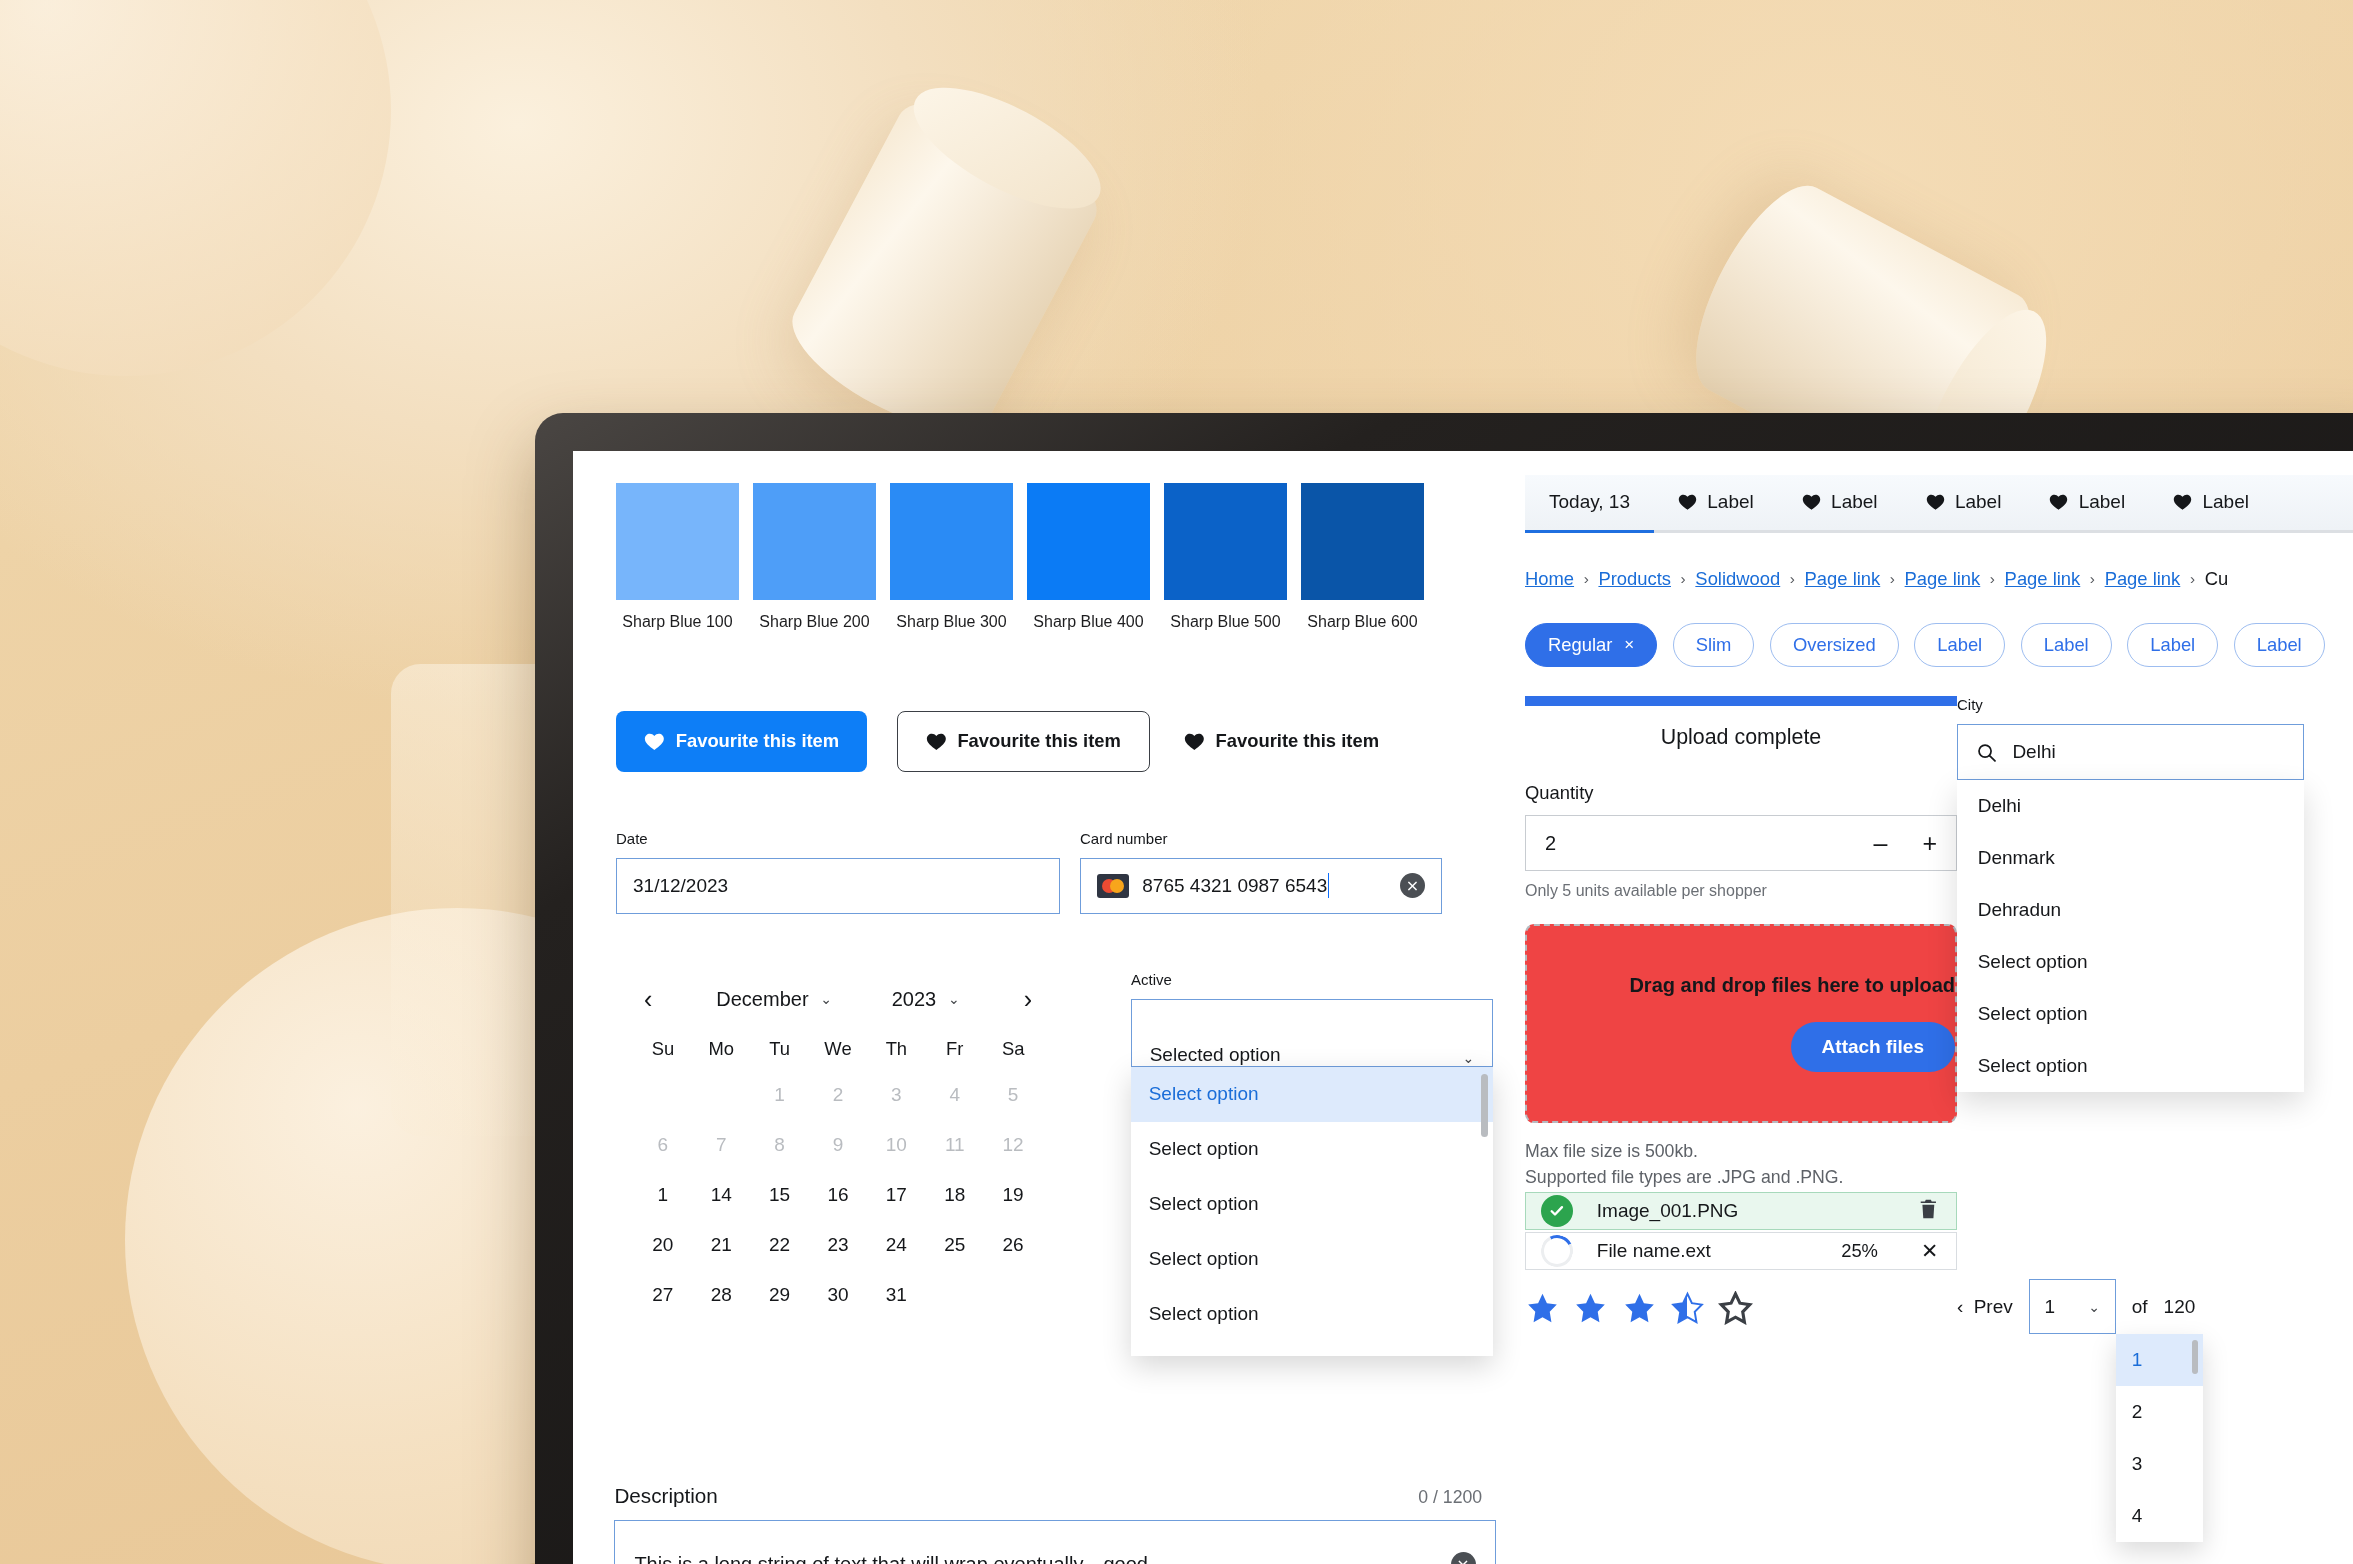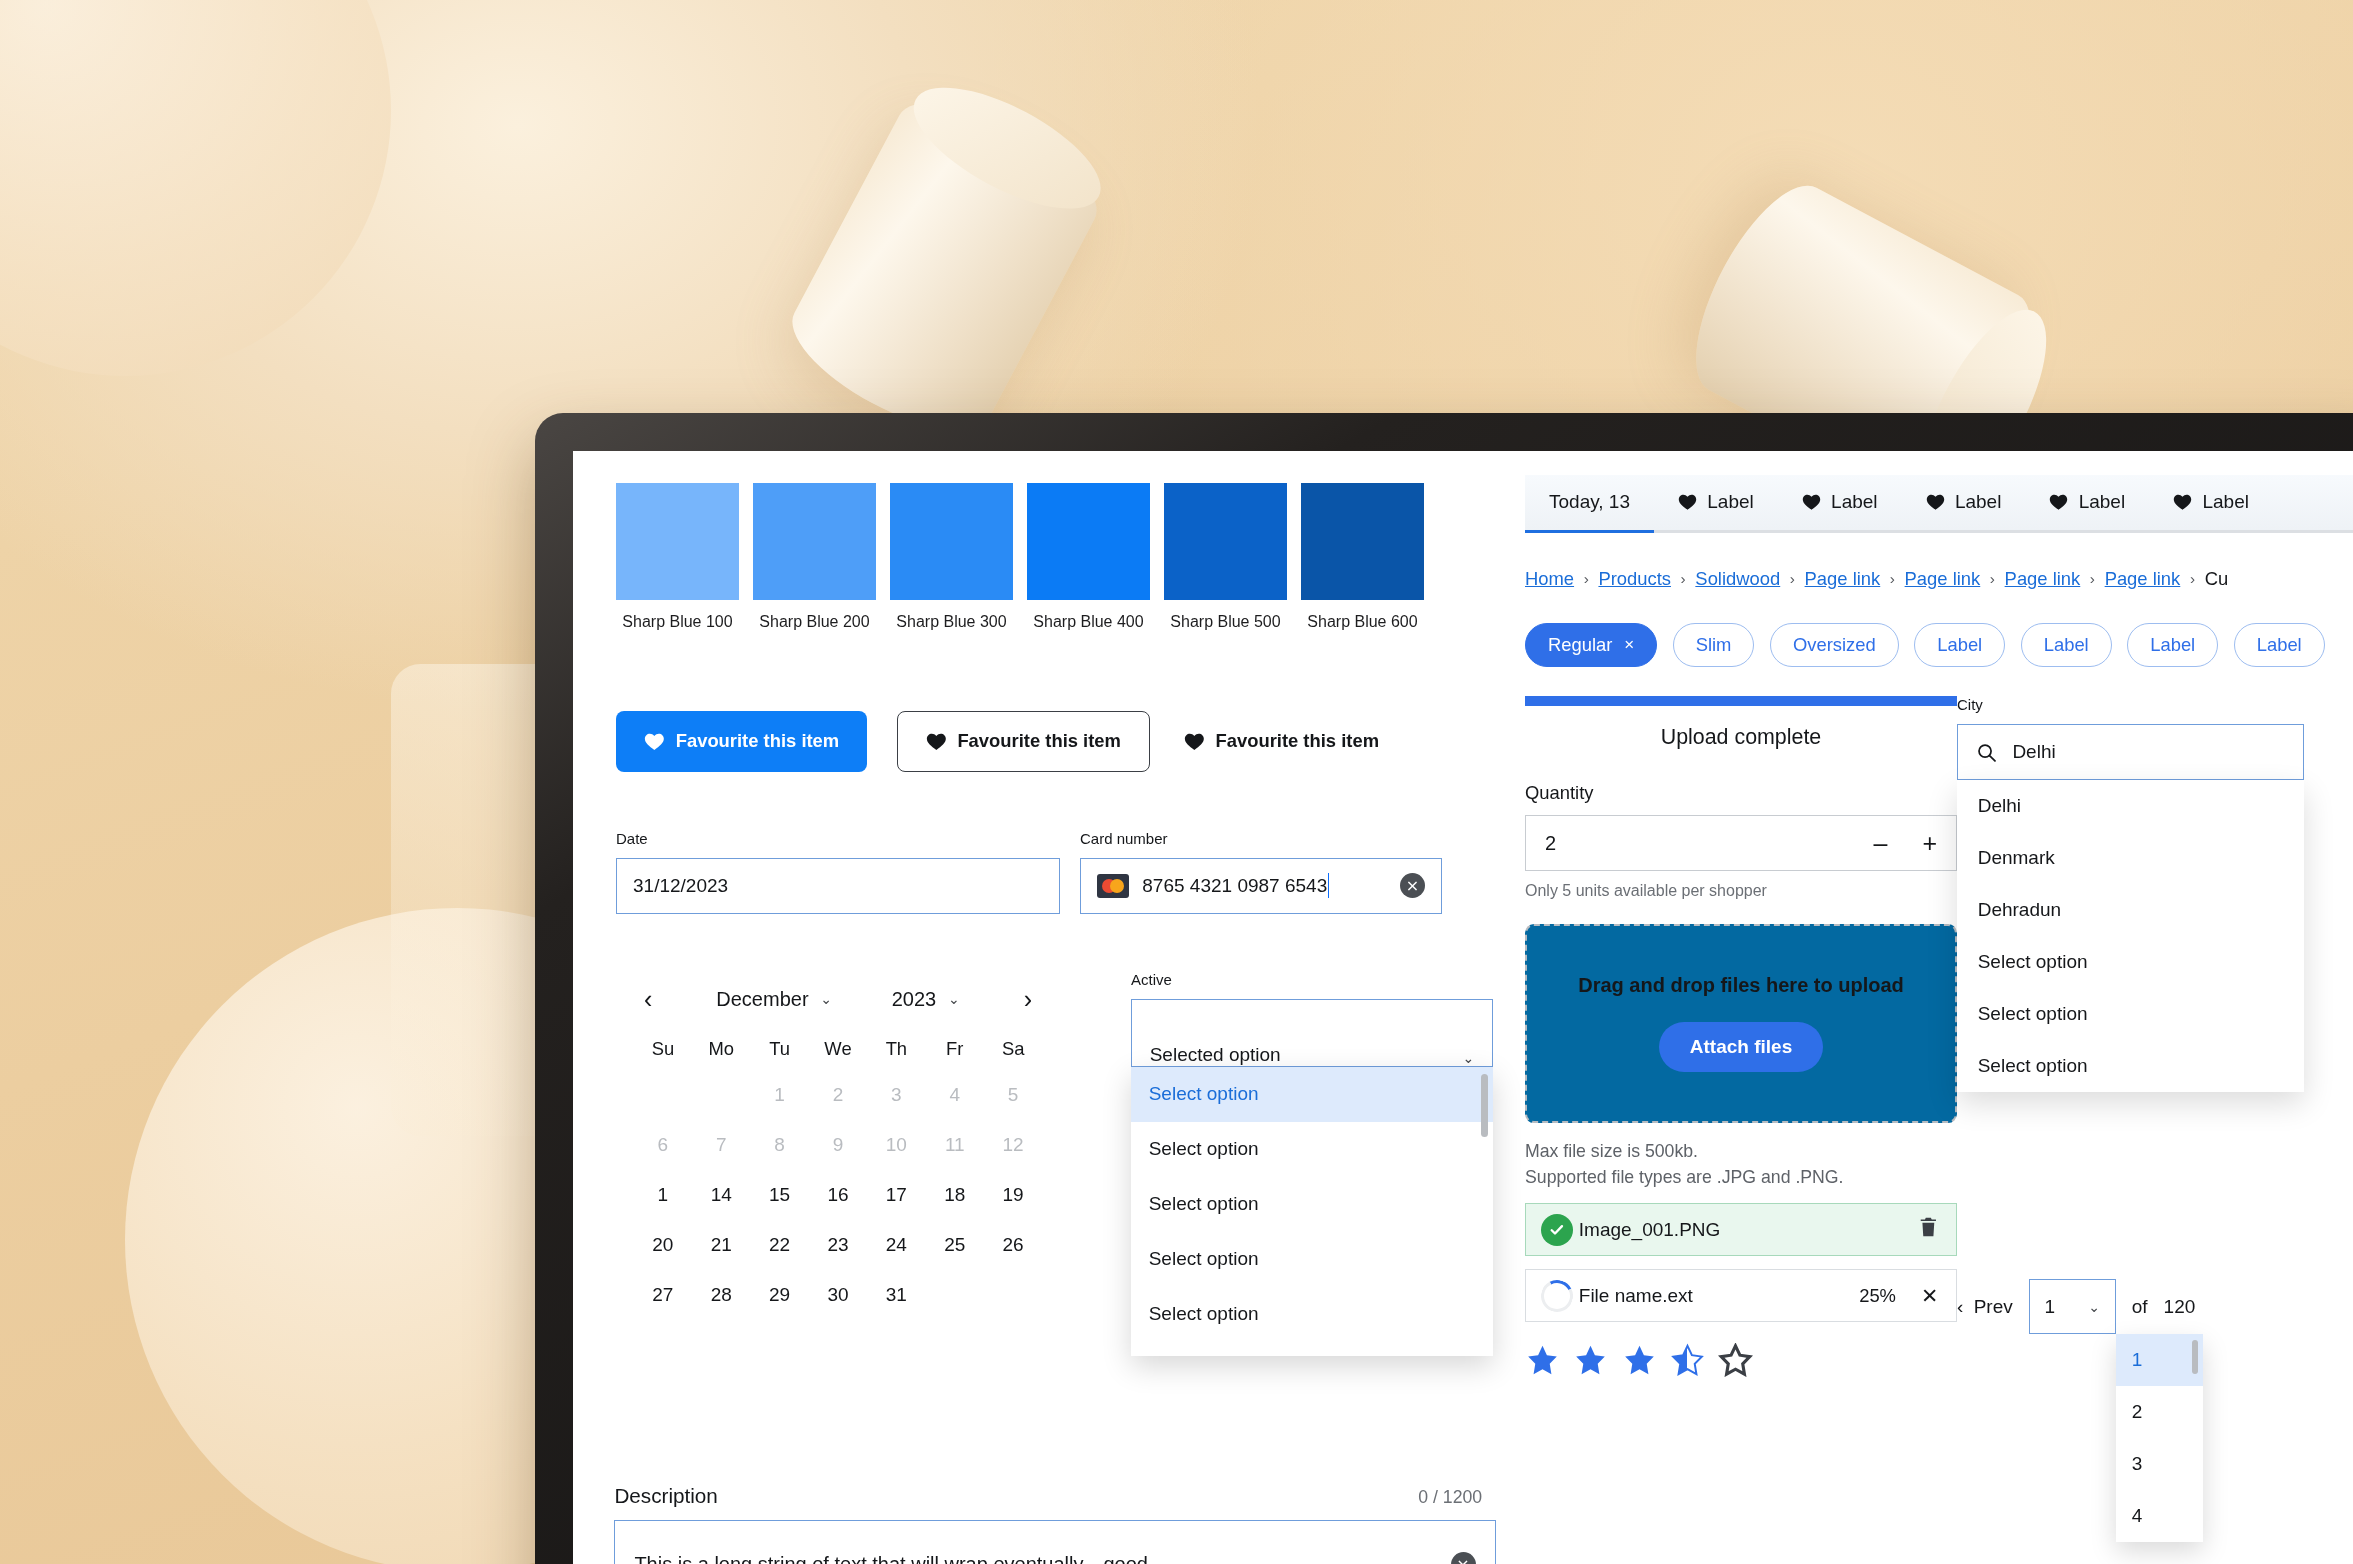--- a/index.html
+++ b/index.html
@@ -183,32 +183,32 @@
   .qty-box {
     margin-top: 11px; height: 56px; border: 1.5px solid #c8ccd1; background: #fff;
     display: flex; align-items: center; padding: 0 19px; font-size: 20px; color: #15171a;
   }
   .qty-btns { margin-left: auto; display: flex; gap: 35px; }
   .qty-btn { font-size: 25px; color: #15171a; cursor: pointer; line-height: 1; }
   .qty-help { font-size: 16px; color: #6b6f75; margin-top: 11px; }
 
   .dropzone {
     margin-top: 23.6px; height: 199px; border: 2.2px dashed #b6bbc1; border-radius: 8.9px;
-    background: #0369a1; display: flex; flex-direction: column; align-items: center; justify-content: center; gap: 25px;
+    background: #ef4444; display: flex; flex-direction: column; align-items: flex-end; justify-content: center; gap: 25px;
   }
   .dz-text { font-size: 20px; font-weight: bold; color: #15171a; }
   .dz-btn {
     background: #2f6fe8; color: #fff; border: none; border-radius: 25px;
     height: 50px; padding: 0 31px; font-size: 19px; font-weight: bold; cursor: pointer;
   }
   .dz-help { font-size: 17.7px; color: #5e6268; margin-top: 16px; line-height: 1.45; }
 
   .file-row {
-    margin-top: 13px; height: 53px; display: flex; align-items: center;
-    padding: 0 17.7px 0 14.8px; gap: 6px; font-size: 19px; color: #15171a;
+    margin-top: 2px; height: 38px; display: flex; align-items: center;
+    padding: 0 17.7px 0 14.8px; gap: 24px; font-size: 19px; color: #15171a;
   }
   .file-ok { background: #e9f7ee; border: 1.5px solid #a7d9bb; }
   .file-prog { background: #fff; border: 1.5px solid #d9dde1; }
   .ok-circle {
     width: 32px; height: 32px; border-radius: 50%; background: #2ca44e;
     display: flex; align-items: center; justify-content: center; flex: none;
   }
   .spinner {
     width: 32px; height: 32px; border-radius: 50%; flex: none;
     border: 3.7px solid #eceef0; border-top-color: #2f6fe8; transform: rotate(18deg);

